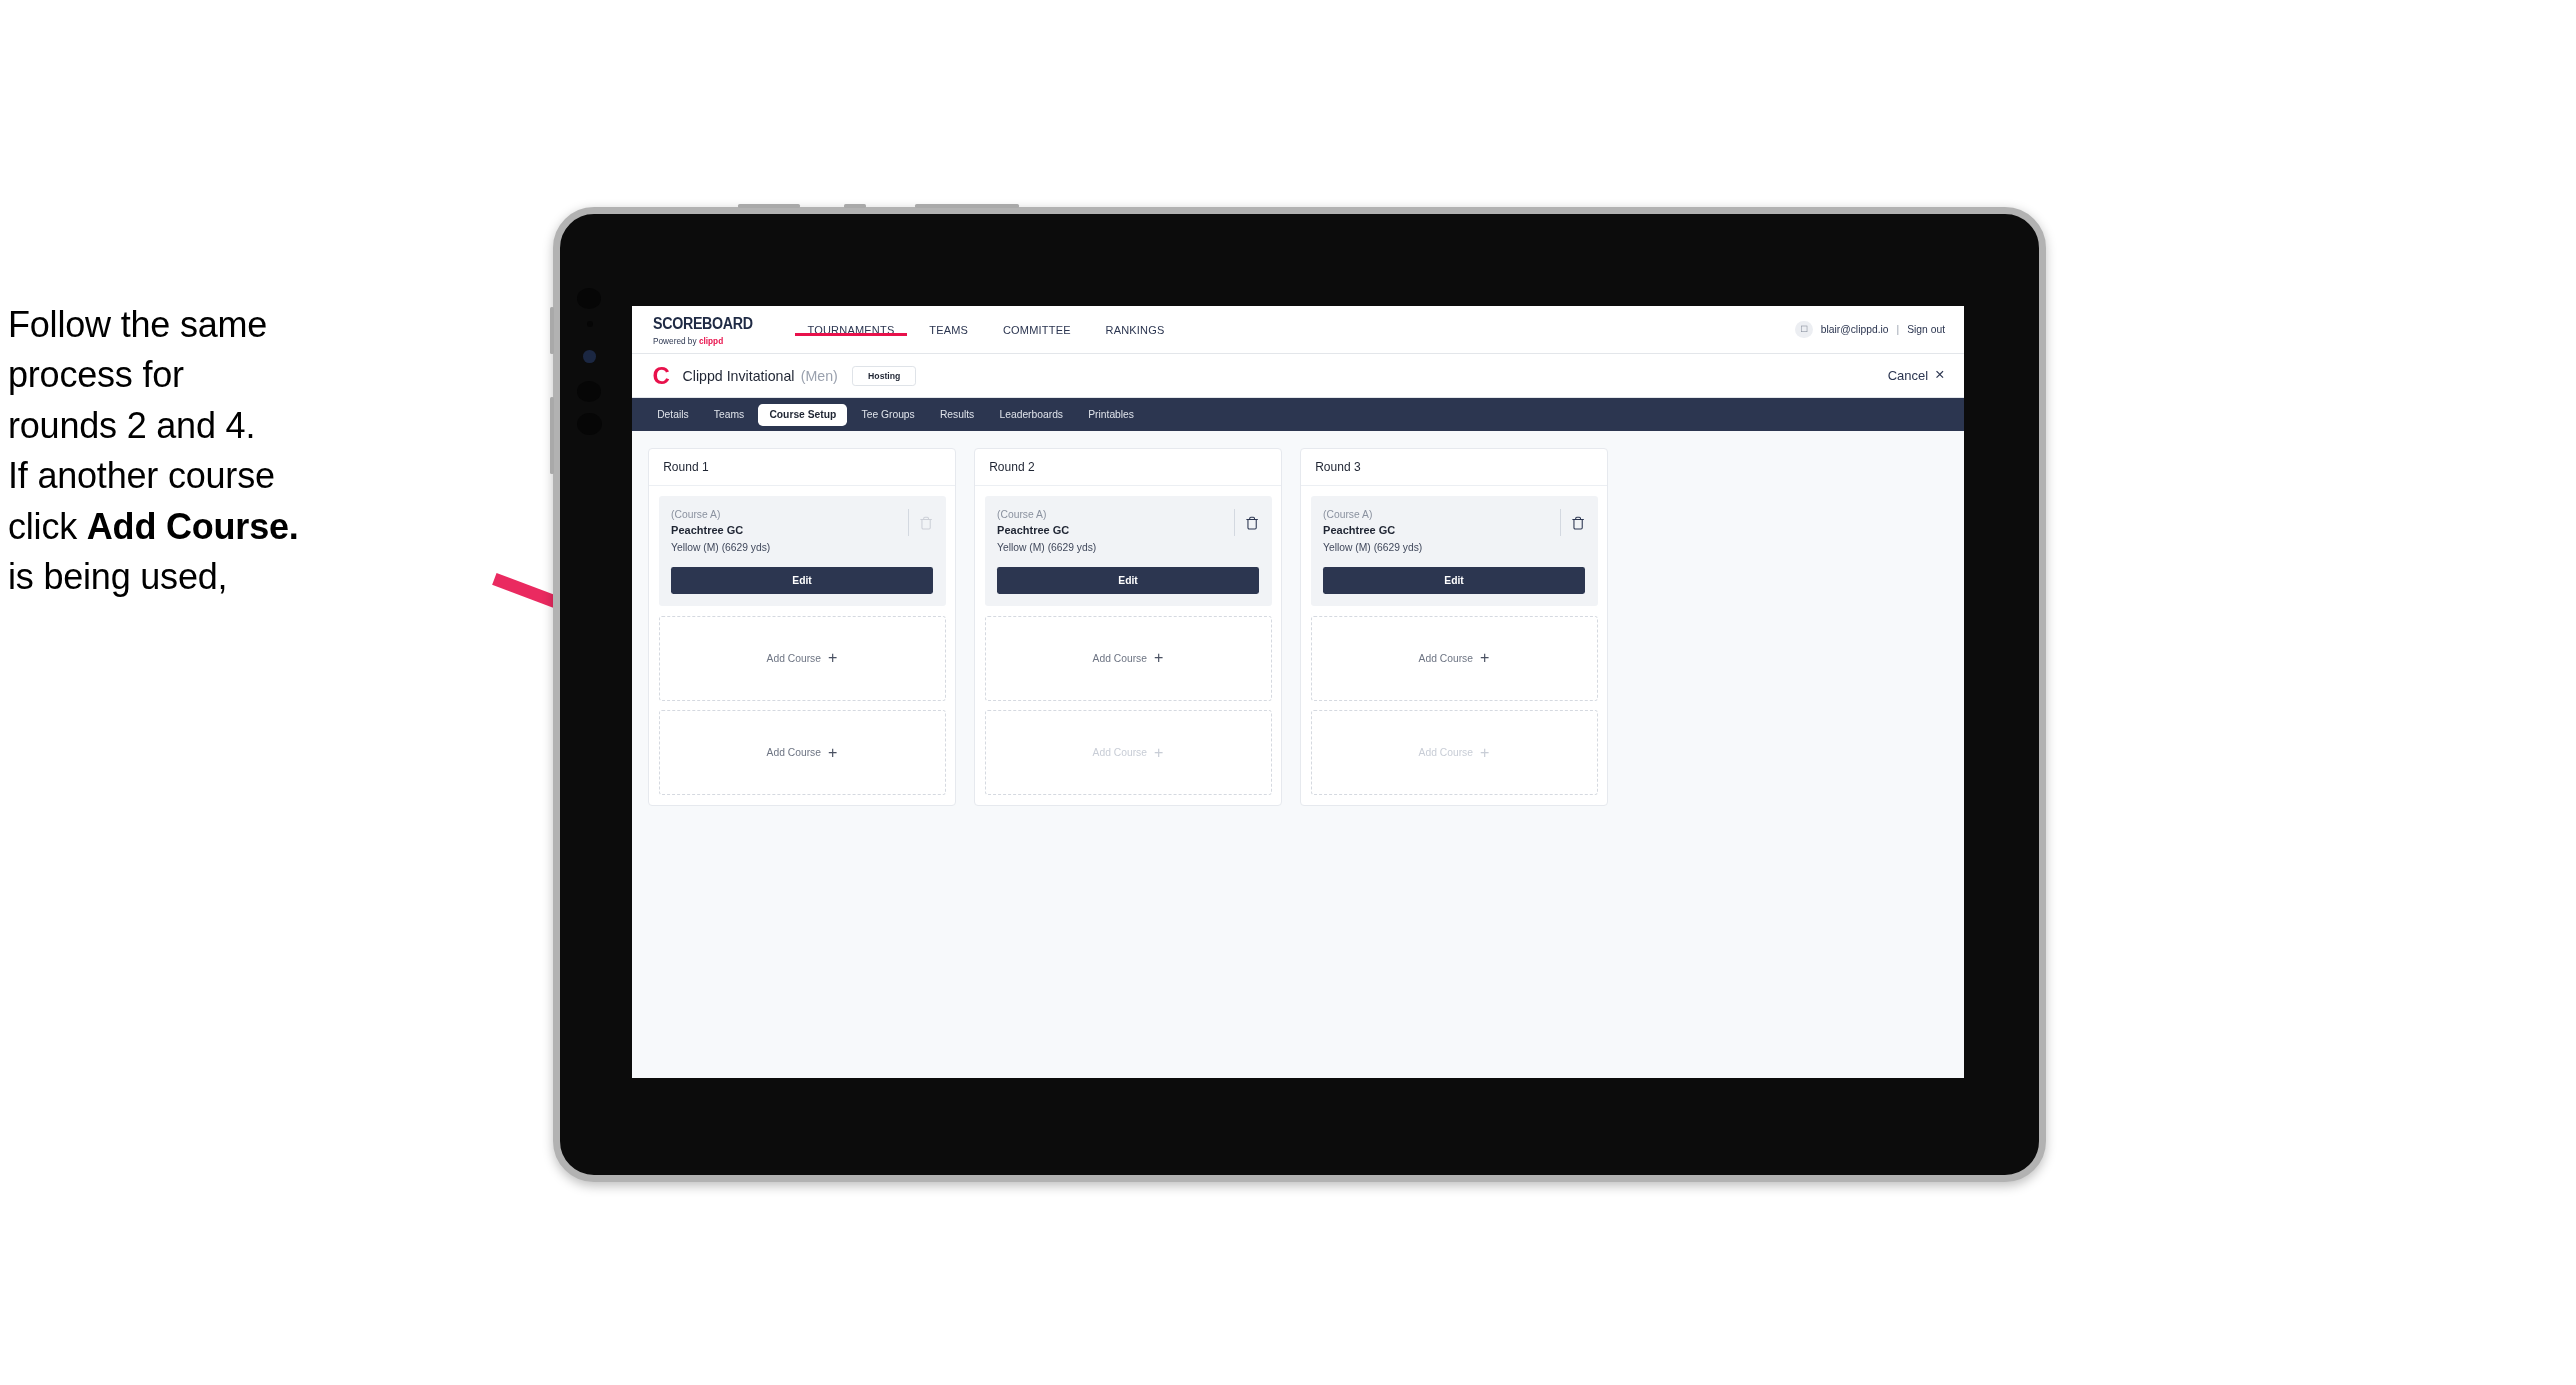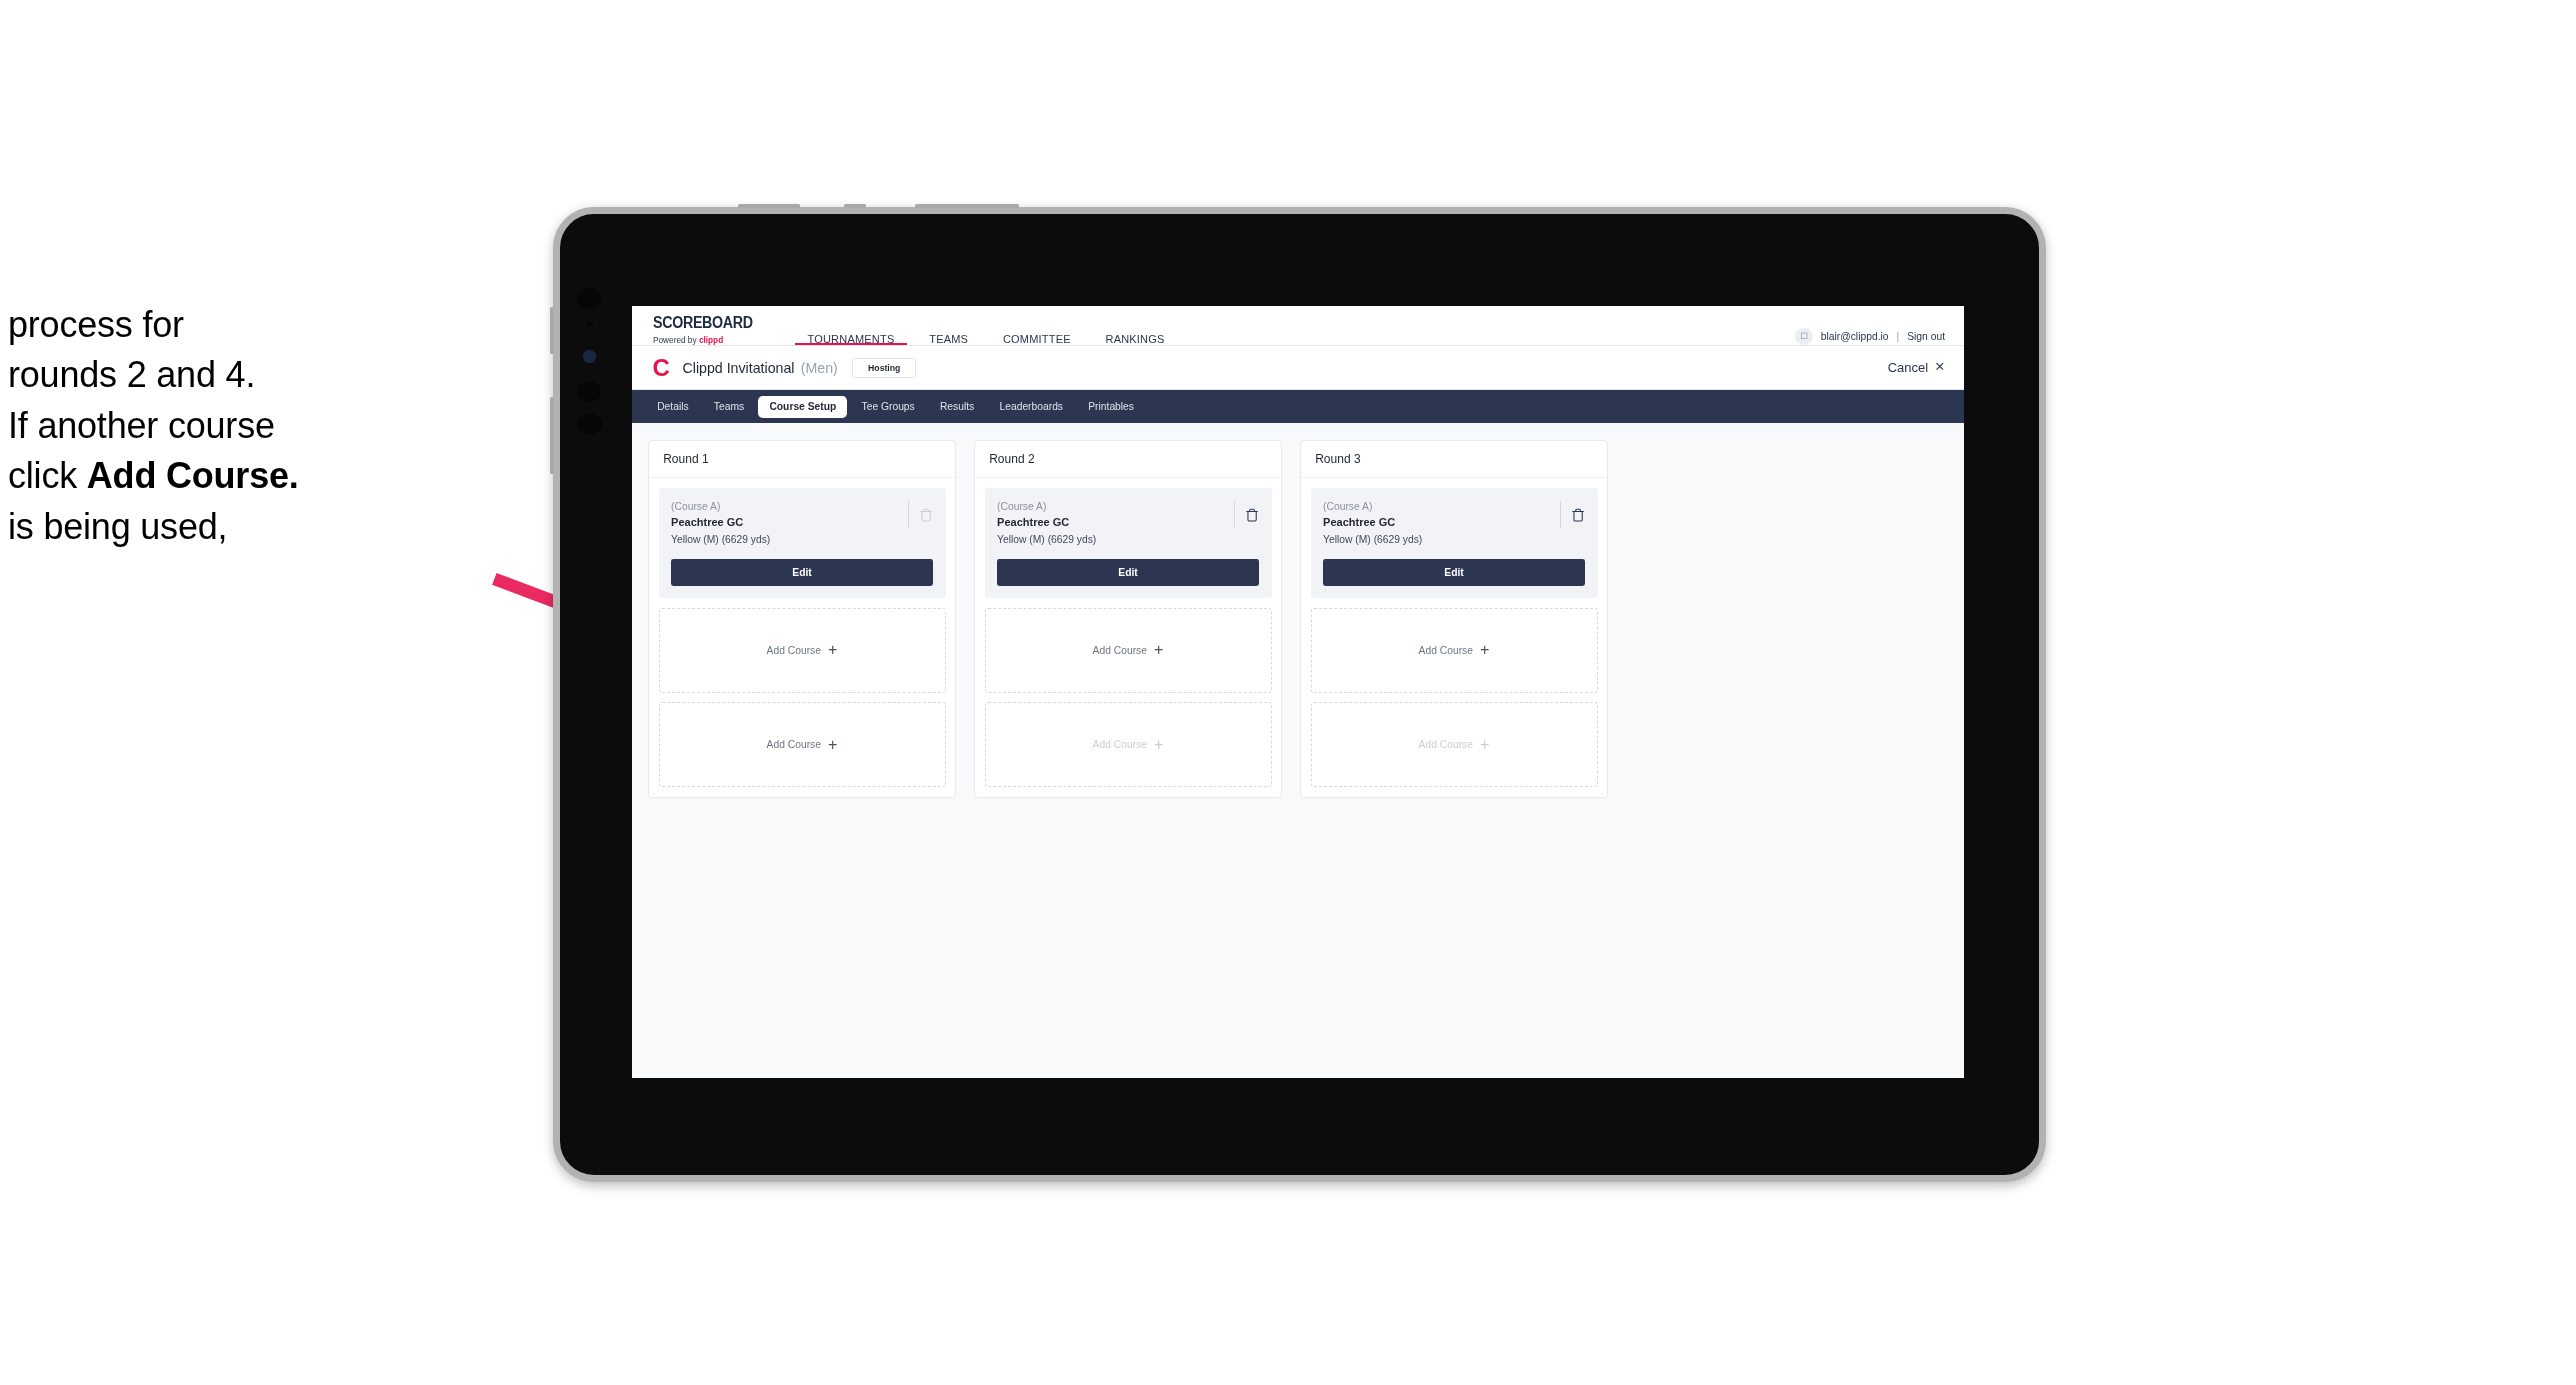--- a/index.html
+++ b/index.html
@@ -54,22 +54,22 @@
   .app {
     position: absolute;
     left: 72px; top: 92px;
     width: 1332px; height: 772px;
     background: #f7f9fb;
     overflow: hidden;
   }
 
   
   .topnav {
-    height: 40px; background: #fff;
-    display: flex; align-items: flex-end;
+    height: 48px; background: #fff;
+    display: flex; align-items: center;
     border-bottom: 0.8px solid #e3e6ea;
     position: relative;
   }
   .brand { display: flex; flex-direction: column; justify-content: center; padding-left: 20.5px; padding-right: 16px; }
   .brand-title {
     font-family: "Liberation Sans", sans-serif;
     font-weight: 700; font-size: 17.4px; letter-spacing: -0.4px;
     color: #1f2a44; transform: scaleX(0.82); transform-origin: left center;
   }
   .brand-sub { font-size: 8.7px; color: #2c3650; margin-top: 1.6px; transform: scaleX(0.95); transform-origin: left center; }
@@ -160,20 +160,21 @@
   .add-box .plus { font-size: 16px; color: #4a5162; line-height: 1; font-weight: 300; }
   .add-box.dim .lbl { color: #c8cdd6; }
   .add-box.dim .plus { color: #c8cdd6; }
 </style>
 </head>
 <body>
 
 <div id="root">
 
   <div class="annotation">
+    <span class="ln">Follow the same</span>
     <span class="ln">process for</span>
     <span class="ln">rounds 2 and 4.</span>
     <span class="ln">If another course</span>
     <span class="ln"><span>click </span><b>Add Course.</b></span>
     <span class="ln">is being used,</span>
   </div>
 
   <svg class="arrow-svg" viewBox="0 0 3262 1755">
     <line x1="626" y1="733" x2="905" y2="838" stroke="#ea2a60" stroke-width="16"></line>
     <polygon points="960,862 873,820 895,843 862,875" fill="#ea2a60"></polygon>

